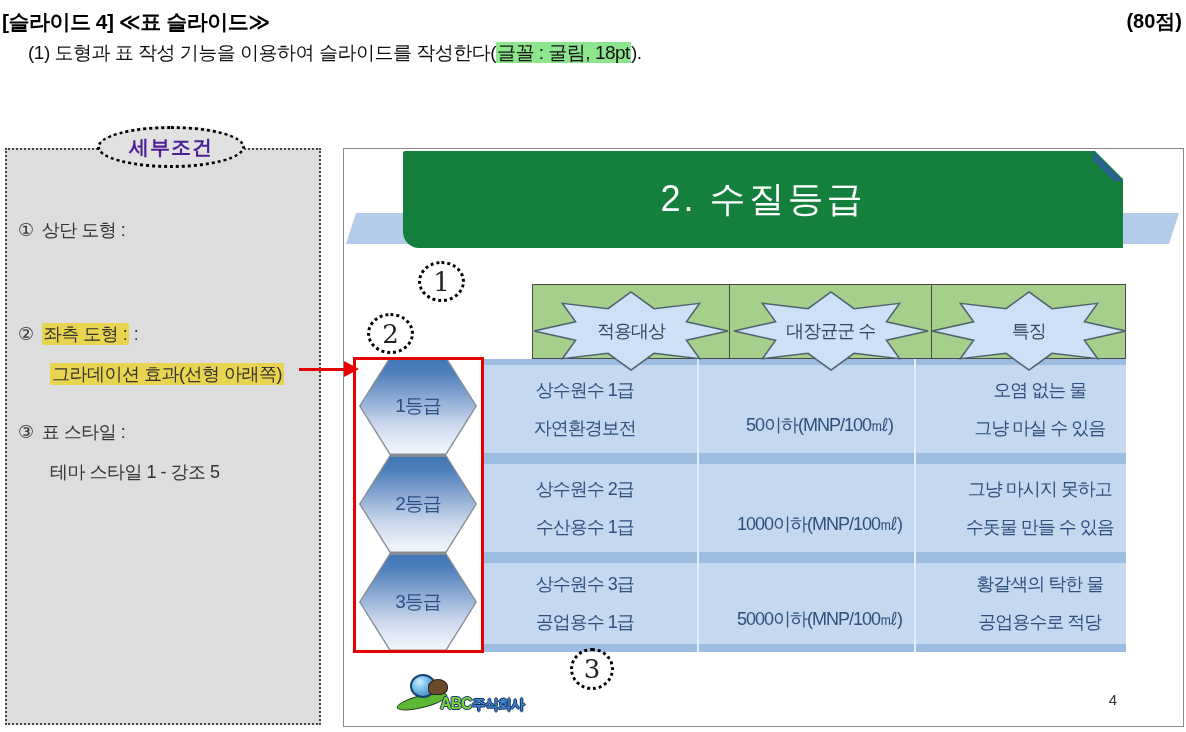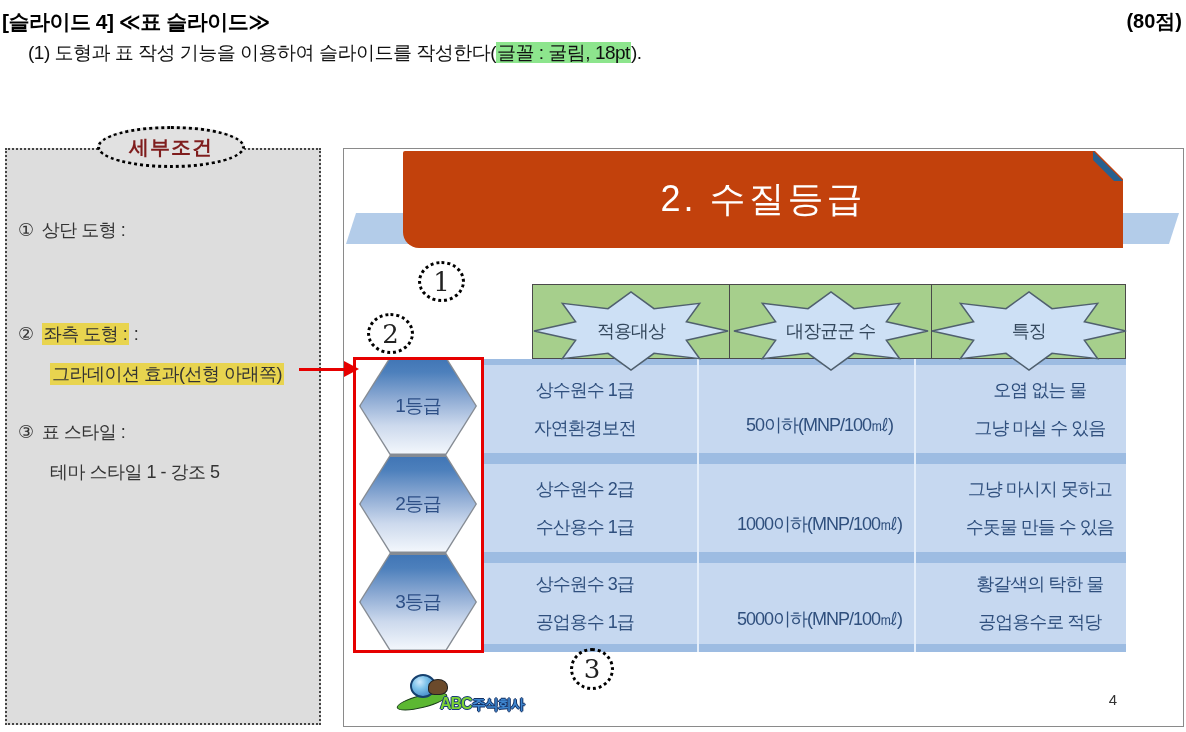--- a/index.html
+++ b/index.html
@@ -8,36 +8,36 @@
   #page { position:relative; width:1186px; height:732px; background:#fff; overflow:hidden; }
 
   
   .doc-title { position:absolute; left:2px; top:8px; font-size:21px; font-weight:bold; color:#000; letter-spacing:-0.5px; }
   .doc-points { position:absolute; right:4px; top:8px; font-size:20px; font-weight:bold; color:#000; }
   .doc-instruction { position:absolute; left:28px; top:40px; font-size:19px; color:#111; letter-spacing:-0.5px; }
   .hl-green { background:#8de58d; padding:0 1px; }
 
   
   .cond-box { position:absolute; left:5px; top:148px; width:316px; height:577px; background:#dddddd; border:2px dotted #444; }
-  .cond-ellipse { position:absolute; left:97px; top:126px; width:148px; height:42px; background:#e1e1e1; border:3px dotted #000; border-radius:50%; text-align:center; line-height:36px; font-size:20px; font-weight:bold; color:#7f1d1d; z-index:3; letter-spacing:1px; }
+  .cond-ellipse { position:absolute; left:97px; top:126px; width:148px; height:42px; background:#e1e1e1; border:3px dotted #000; border-radius:50%; text-align:center; line-height:36px; font-size:20px; font-weight:bold; color:#4c1d95; z-index:3; letter-spacing:1px; }
   .cond-item { position:absolute; left:18px; font-size:18px; color:#333; letter-spacing:-0.5px; }
   .cond-item .l1 { display:block; }
   .cond-item .l2 { display:block; margin-left:32px; margin-top:16px; }
   .cond-num { margin-right:8px; }
   .hl-yellow { background:#e8d44f; padding:1px 2px; }
 
   
   .red-arrow-line { position:absolute; left:299px; top:368px; width:46px; height:3px; background:#e60000; z-index:6; }
   .red-arrow-head { position:absolute; left:344px; top:361px; width:0; height:0; border-left:15px solid #e60000; border-top:8px solid transparent; border-bottom:8px solid transparent; z-index:6; }
 
   
   .slide { position:absolute; left:343px; top:148px; width:841px; height:579px; background:#fff; border:1px solid #8a8a8a; }
 
   .ribbon { position:absolute; left:2px; top:64px; width:833px; height:31px; background:#b3cce9; clip-path:polygon(10px 0, 100% 0, calc(100% - 10px) 100%, 0 100%); z-index:1; }
-  .title-box { position:absolute; left:59px; top:2px; width:720px; height:97px; background:#c2410c; border-radius:2px 0 0 16px; z-index:2; }
+  .title-box { position:absolute; left:59px; top:2px; width:720px; height:97px; background:#15803d; border-radius:2px 0 0 16px; z-index:2; }
   .title-fold { position:absolute; top:0; right:0; width:30px; height:30px; background:#28608f; clip-path:polygon(0 0, 100% 100%, 70% 100%, 0 30%); }
   .title-snip { position:absolute; top:-1px; right:-1px; width:0; height:0; border-top:30px solid #ffffff; border-left:30px solid transparent; }
   .slide-title { position:absolute; left:0; top:0; width:100%; height:100%; display:flex; align-items:center; justify-content:center; color:#fff; font-size:36px; letter-spacing:3px; }
 
   
   .ann { position:absolute; border:3px dotted #000; border-radius:50%; display:flex; align-items:center; justify-content:center; font-family:"DejaVu Serif","Liberation Serif",serif; font-size:26px; color:#222; background:transparent; z-index:7; }
   .ann1 { left:74px; top:112px; width:47px; height:41px; }
   .ann2 { left:23px; top:164px; width:47px; height:41px; }
   .ann3 { left:226px; top:499px; width:44px; height:42px; }
 

